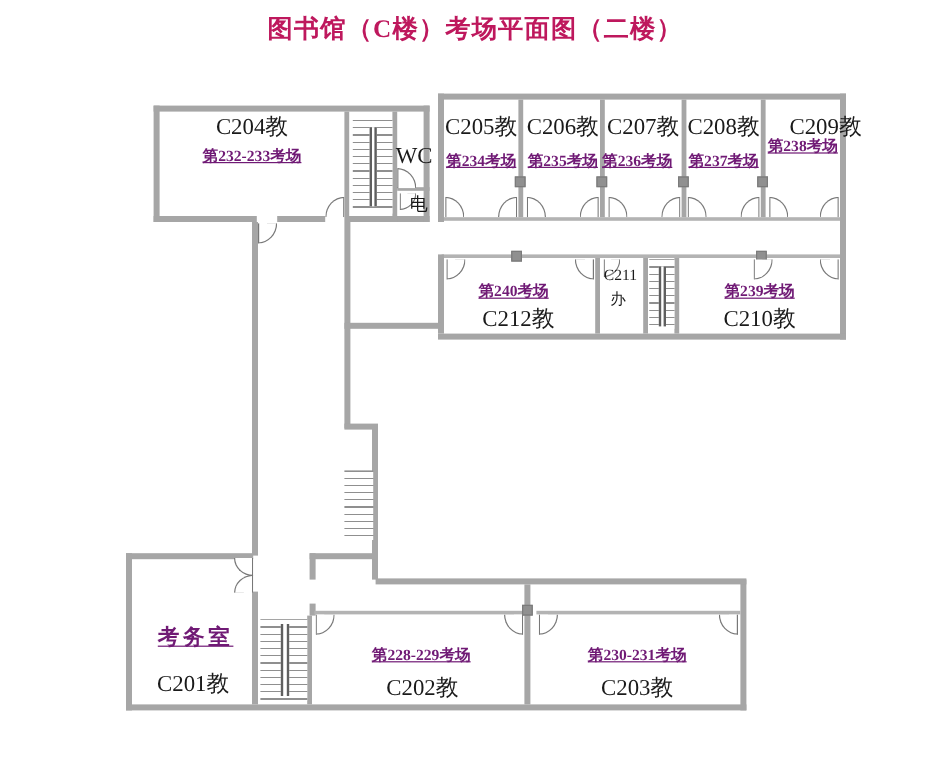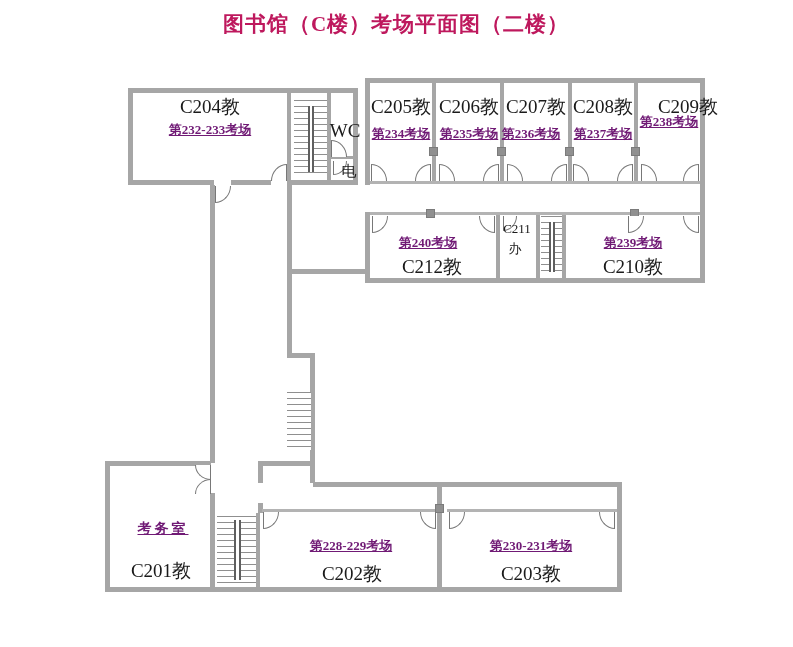--- a/index.html
+++ b/index.html
@@ -134,21 +134,21 @@
   <div class="lbl" style="left:688px;top:96px">C209教</div>
   <div class="lbl red" style="left:669px;top:115px">第238考场</div>
 
   <div class="lbl red" style="left:428px;top:236px">第240考场</div>
   <div class="lbl" style="left:432px;top:256px">C212教</div>
   <div class="lbl small" style="left:517px;top:222px">C211</div>
   <div class="lbl small" style="left:515px;top:242px">办</div>
   <div class="lbl red" style="left:633px;top:236px">第239考场</div>
   <div class="lbl" style="left:633px;top:256px">C210教</div>
 
-  <div class="lbl red ls" style="left:163px;top:521px;font-size:14px">考务室</div>
+  <div class="lbl red ls" style="left:163px;top:521px;font-size:18px">考务室</div>
   <div class="lbl" style="left:161px;top:560px">C201教</div>
 
   <div class="lbl red" style="left:351px;top:539px">第228-229考场</div>
   <div class="lbl" style="left:352px;top:563px">C202教</div>
   <div class="lbl red" style="left:531px;top:539px">第230-231考场</div>
   <div class="lbl" style="left:531px;top:563px">C203教</div>
 
   <div class="lbl" style="left:345px;top:120px">WC</div>
   <div class="lbl" style="left:349px;top:163px;font-size:15px">电</div>
 

